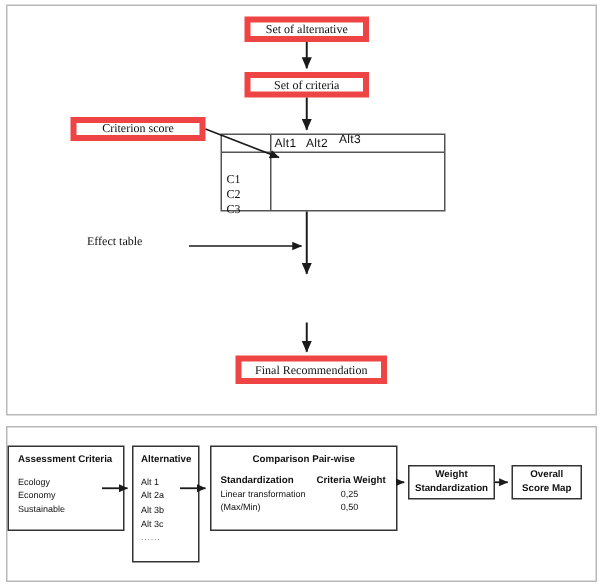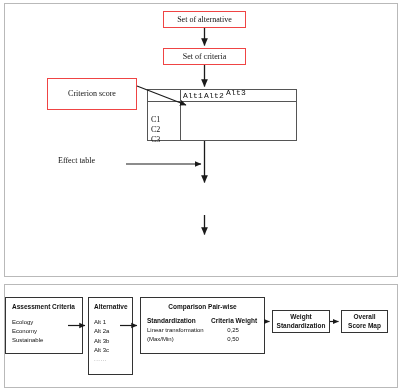--- a/index.html
+++ b/index.html
@@ -3,38 +3,38 @@
 <meta charset="utf-8">
 <style>
   html,body{margin:0;padding:0;background:#ffffff;}
   body{width:402px;height:391px;font-family:"Liberation Serif",serif;color:#000;}
   #root{position:relative;width:402px;height:391px;overflow:hidden;background:#fff;}
 
   .panel{position:absolute;background:#fff;border:1px solid #b9b9b9;box-sizing:border-box;}
   #panel-top{left:4px;top:3px;width:394px;height:274px;}
   #panel-bottom{left:4px;top:284px;width:394px;height:104px;}
 
-  .box{position:absolute;box-sizing:border-box;border:1px solid #ef4444;background:#fff;
+  .box{position:absolute;box-sizing:border-box;border:4px solid #ef4444;background:#fff;
        display:flex;align-items:center;justify-content:center;text-align:center;
        font-family:"Liberation Serif",serif;font-size:8px;line-height:1.15;color:#111;}
   .box.serif2{flex-direction:column;}
 
   .sbox{position:absolute;box-sizing:border-box;border:1.4px solid #333;background:#fff;
         font-family:"Liberation Sans",sans-serif;color:#111;}
   .sbox.ctr{display:flex;align-items:center;justify-content:center;text-align:center;
             font-size:6.5px;font-weight:bold;line-height:1.25;}
 
   .lbl{position:absolute;font-family:"Liberation Serif",serif;font-size:8px;color:#111;white-space:nowrap;margin-top:40px;}
   .slbl{position:absolute;font-family:"Liberation Sans",sans-serif;font-size:6px;color:#111;white-space:nowrap;}
   .slbl.b{font-weight:bold;font-size:6.5px;}
 
   .tbl{position:absolute;box-sizing:border-box;border:1px solid #555;background:#fff;}
   .tbl .vline{position:absolute;top:0;bottom:0;width:1px;background:#555;}
   .tbl .hline{position:absolute;left:0;right:0;height:1px;background:#555;}
-  .tblhdr{position:absolute;font-family:Liberation Mono, monospace;font-size:8px;
+  .tblhdr{position:absolute;font-family:Liberation Sans, sans-serif;font-size:8px;
           letter-spacing:.2px;white-space:nowrap;color:#111;}
   .crit{position:absolute;font-family:"Liberation Serif",serif;font-size:8px;
         line-height:1.22;color:#111;margin-top:12px;}
 
   svg.ov{position:absolute;left:0;top:0;width:402px;height:391px;overflow:visible;pointer-events:none;}
 
   .altlist{position:absolute;font-family:"Liberation Sans",sans-serif;font-size:6px;
            line-height:1.55;color:#111;}
   .crlist{position:absolute;font-family:"Liberation Sans",sans-serif;font-size:6px;
           line-height:1.5;color:#111;}
@@ -50,40 +50,43 @@
   <div class="panel" id="panel-top"></div>
 
   <div class="box" style="left:163px;top:11px;width:83px;height:17px;">
     <span>Set of alternative</span>
   </div>
 
   <div class="box" style="left:163px;top:48px;width:83px;height:17px;text-align:center;">
     <span>Set of criteria</span>
   </div>
 
-  <div class="box" style="left:47px;top:78px;width:90px;height:32px;">
+  <div class="box" style="left:47px;top:78px;width:90px;height:16px;">
     <span>Criterion score</span>
   </div>
 
   <div class="lbl" style="left:58px;top:116px;">Effect table</div>
 
   <div class="tbl" style="left:147px;top:89px;width:150px;height:52px;">
     <div class="vline" style="left:32px;"></div>
     <div class="hline" style="top:11px;"></div>
   </div>
   <div class="tblhdr" style="left:183px;top:91px;">Alt1</div>
   <div class="tblhdr" style="left:204px;top:91px;">Alt2</div>
   <div class="tblhdr" style="left:226px;top:88px;">Alt3</div>
 
   <div class="crit" style="left:151px;top:103px;">C1</div>
   <div class="crit" style="left:151px;top:113px;">C2</div>
   <div class="crit" style="left:151px;top:123px;">C3</div>
 
 
 
+  <div class="box" style="left:157px;top:237px;width:101px;height:19px;">
+    <span>Final Recommendation</span>
+  </div>
 
   <div class="panel" id="panel-bottom"></div>
 
   <div class="sbox" style="left:5px;top:297px;width:78px;height:57px;">
     <div class="slbl b" style="left:6px;top:5px;">Assessment Criteria</div>
     <div class="crlist" style="left:6px;top:20px;">
       <div>Ecology</div>
       <div>Economy</div>
       <div>Sustainable</div>
     </div>

